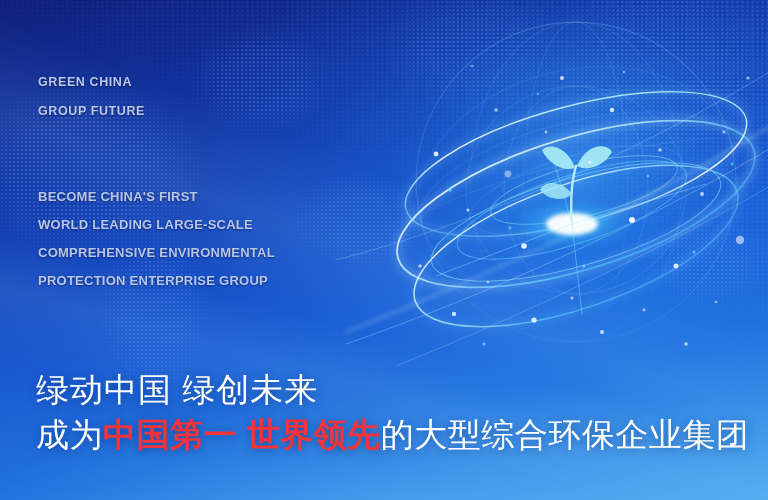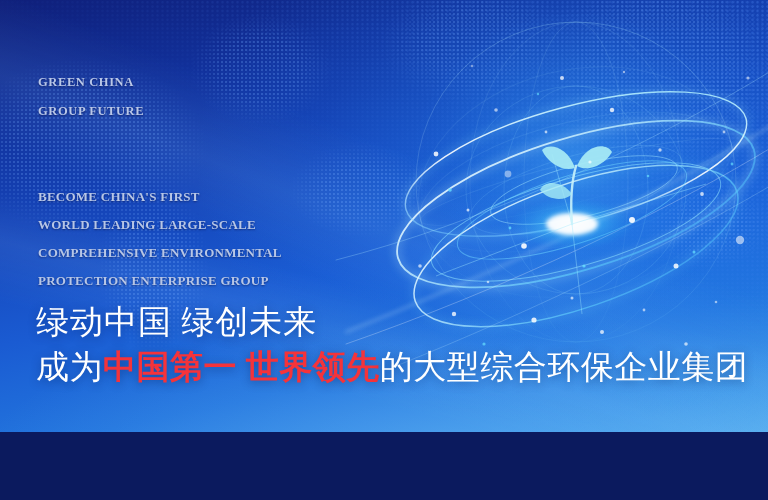--- a/index.html
+++ b/index.html
@@ -1,21 +1,21 @@
 <!DOCTYPE html>
 <html><head>
 <meta charset="utf-8">
 <style>
   html,body{margin:0;padding:0;background:#0b1a5e;}
   *{box-sizing:border-box;}
   #banner{
     position:relative;
-    width:768px;height:432px;
+    width:768px;height:500px;
     overflow:hidden;
-    font-family:Liberation Serif, serif;
+    font-family:Liberation Sans, sans-serif;
     background:
       radial-gradient(ellipse 520px 380px at 74% 36%, rgba(40,150,255,0.42) 0%, rgba(30,120,240,0.14) 48%, rgba(0,0,0,0) 72%),
       linear-gradient(168deg,#0f1f7a 0%,#11309a 18%,#1544b8 38%,#1a5bd2 58%,#2275de 76%,#3a95e8 92%,#4ba6ec 100%);
   }
 
   
   .layer{position:absolute;inset:0;pointer-events:none;}
 
   
   .dotmap{

